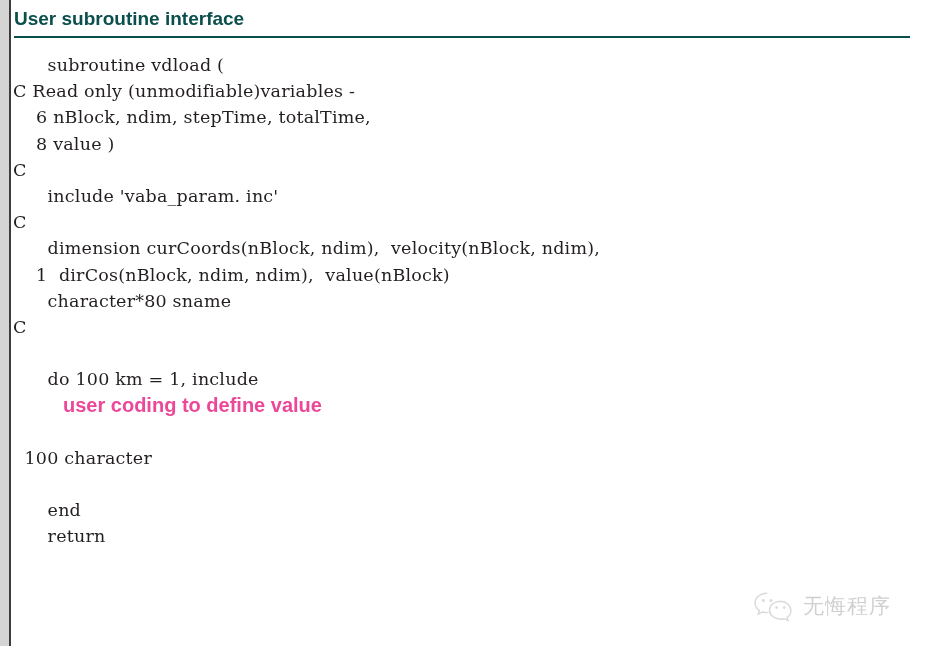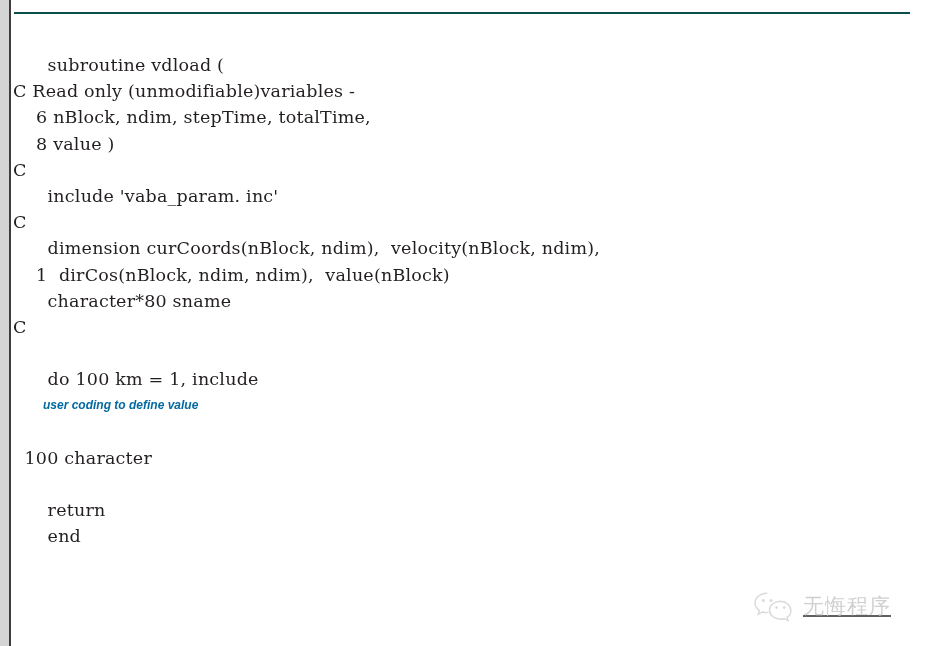--- a/index.html
+++ b/index.html
@@ -77,39 +77,37 @@
     color: #231f20;
     white-space: pre;
     height: 26.2px;
     letter-spacing: 0.2px;
   }
   .code-line.blank {
     color: transparent;
   }
   .code-line.note {
     font-family: "Liberation Sans", sans-serif;
-    font-style: italic;
     font-weight: bold;
-    font-size: 12px;
+    font-size: 20px;
     letter-spacing: 0px;
-    color: #0369a1;
+    color: #ec4899;
   }
 
   
   #watermark {
     position: absolute;
     left: 752px;
     top: 586px;
     width: 162px;
     height: 40px;
     display: flex;
     align-items: center;
     gap: 9px;
     opacity: 0.62;
-    text-decoration: underline;
   }
   #watermark-logo {
     width: 42px;
     height: 32px;
     flex: none;
   }
   #watermark-text {
     font-family: "DejaVu Sans", sans-serif;
     font-size: 21px;
     color: #b4b4b4;
@@ -119,20 +117,21 @@
 </style>
 </head>
 <body>
 
 <div id="page">
 
   <div id="left-gutter"></div>
   <div id="left-rule"></div>
 
   <div id="header">
+    <div id="header-title">User subroutine interface</div>
     <div id="header-rule"></div>
   </div>
 
   <div id="code">
       <div class="code-line">      subroutine vdload (</div>
       <div class="code-line">C Read only (unmodifiable)variables -</div>
       <div class="code-line">    6 nBlock, ndim, stepTime, totalTime,</div>
       <div class="code-line">    8 value )</div>
       <div class="code-line">C</div>
       <div class="code-line">      include 'vaba_param. inc'</div>
@@ -140,22 +139,22 @@
       <div class="code-line">      dimension curCoords(nBlock, ndim),  velocity(nBlock, ndim),</div>
       <div class="code-line">    1  dirCos(nBlock, ndim, ndim),  value(nBlock)</div>
       <div class="code-line">      character*80 sname</div>
       <div class="code-line">C</div>
       <div class="code-line blank">&nbsp;</div>
       <div class="code-line">      do 100 km = 1, include</div>
       <div class="code-line note">         user coding to define value</div>
       <div class="code-line blank">&nbsp;</div>
       <div class="code-line">  100 character</div>
       <div class="code-line blank">&nbsp;</div>
+      <div class="code-line">      end</div>
       <div class="code-line">      return</div>
-      <div class="code-line">      end</div>
     </div>
 
   <div id="watermark">
     <svg id="watermark-logo" viewBox="0 0 42 32">
       <g fill="none" stroke="#c2c2c2" stroke-width="1.4">
         <path d="M15.2 3.2C8.4 3.2 3 7.6 3 13c0 3.0 1.7 5.7 4.4 7.5l-1.2 3.7 4.3-2.2c1.4 0.4 2.9 0.6 4.5 0.6 0.5 0 1 0 1.5-0.1"></path>
         <path d="M28.6 11.2c-6.1 0-11.1 4.0-11.1 9.0 0 5.0 5.0 9.0 11.1 9.0 1.3 0 2.6-0.2 3.8-0.5l3.7 1.9-1.0-3.2c2.3-1.6 3.8-4.0 3.8-6.7 0-5.0-5.0-9.5-10.3-9.5z"></path>
       </g>
       <g fill="#c2c2c2">
         <circle cx="11.4" cy="10.6" r="1.5"></circle>

